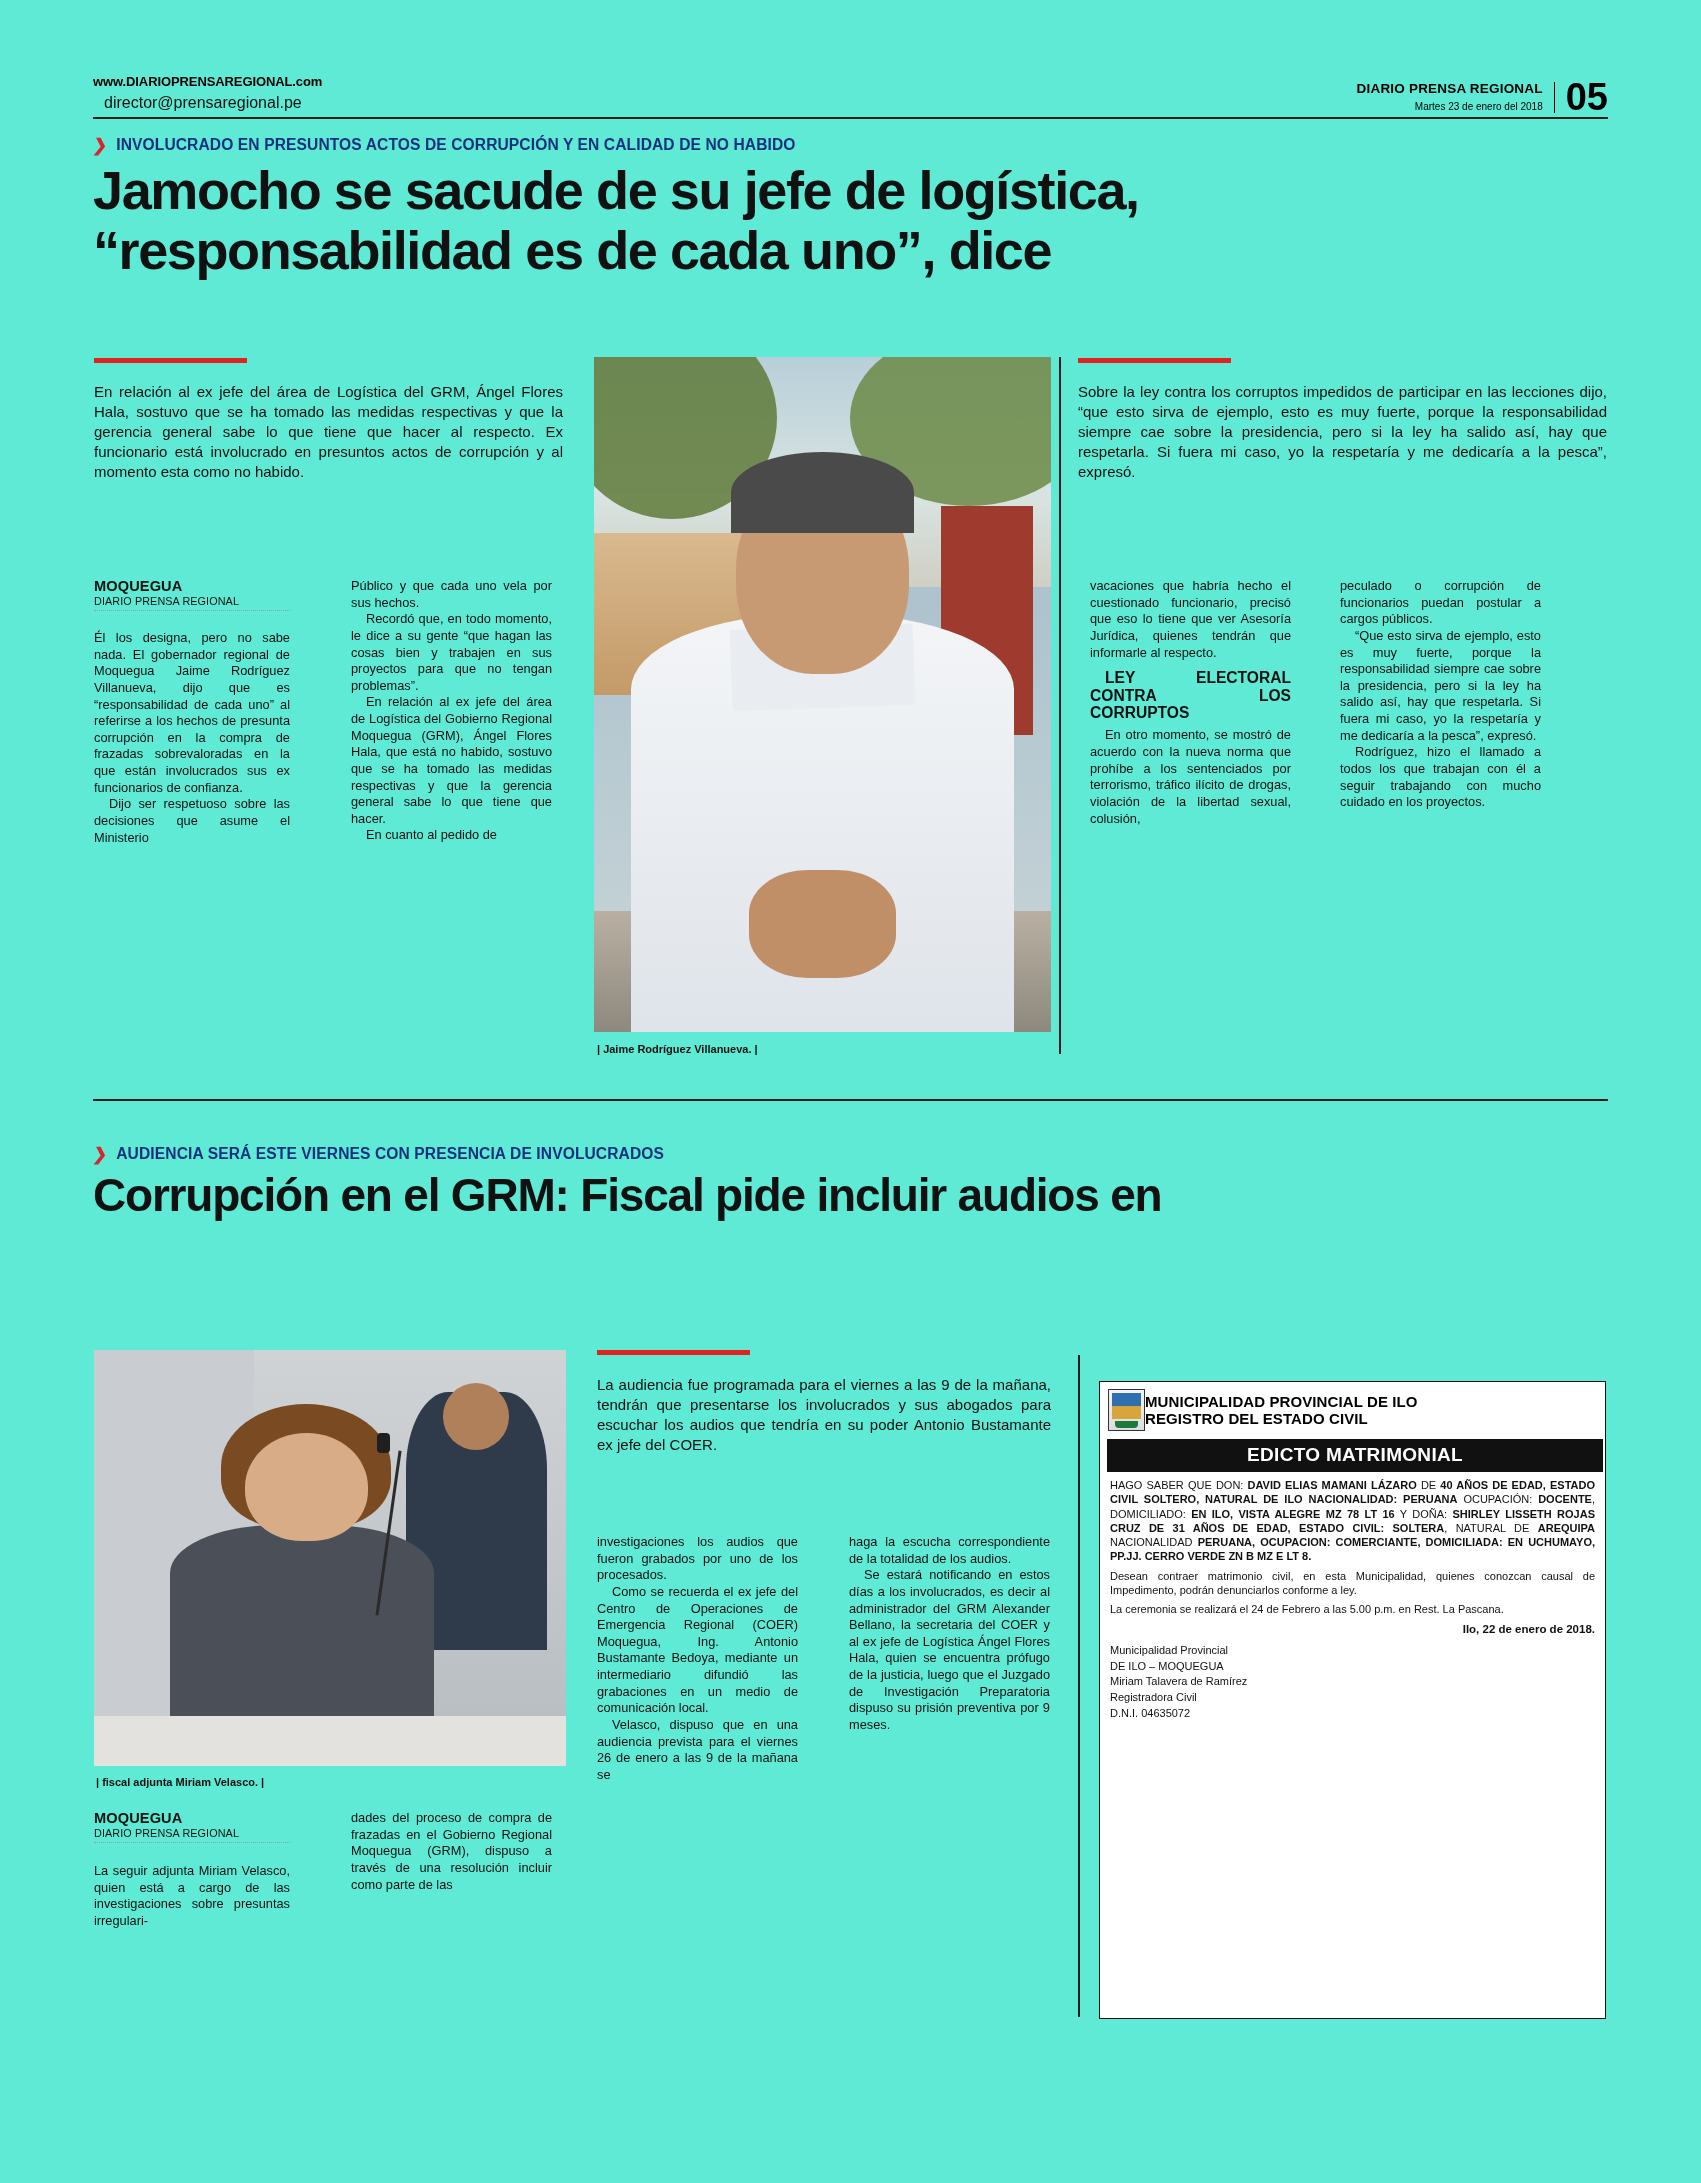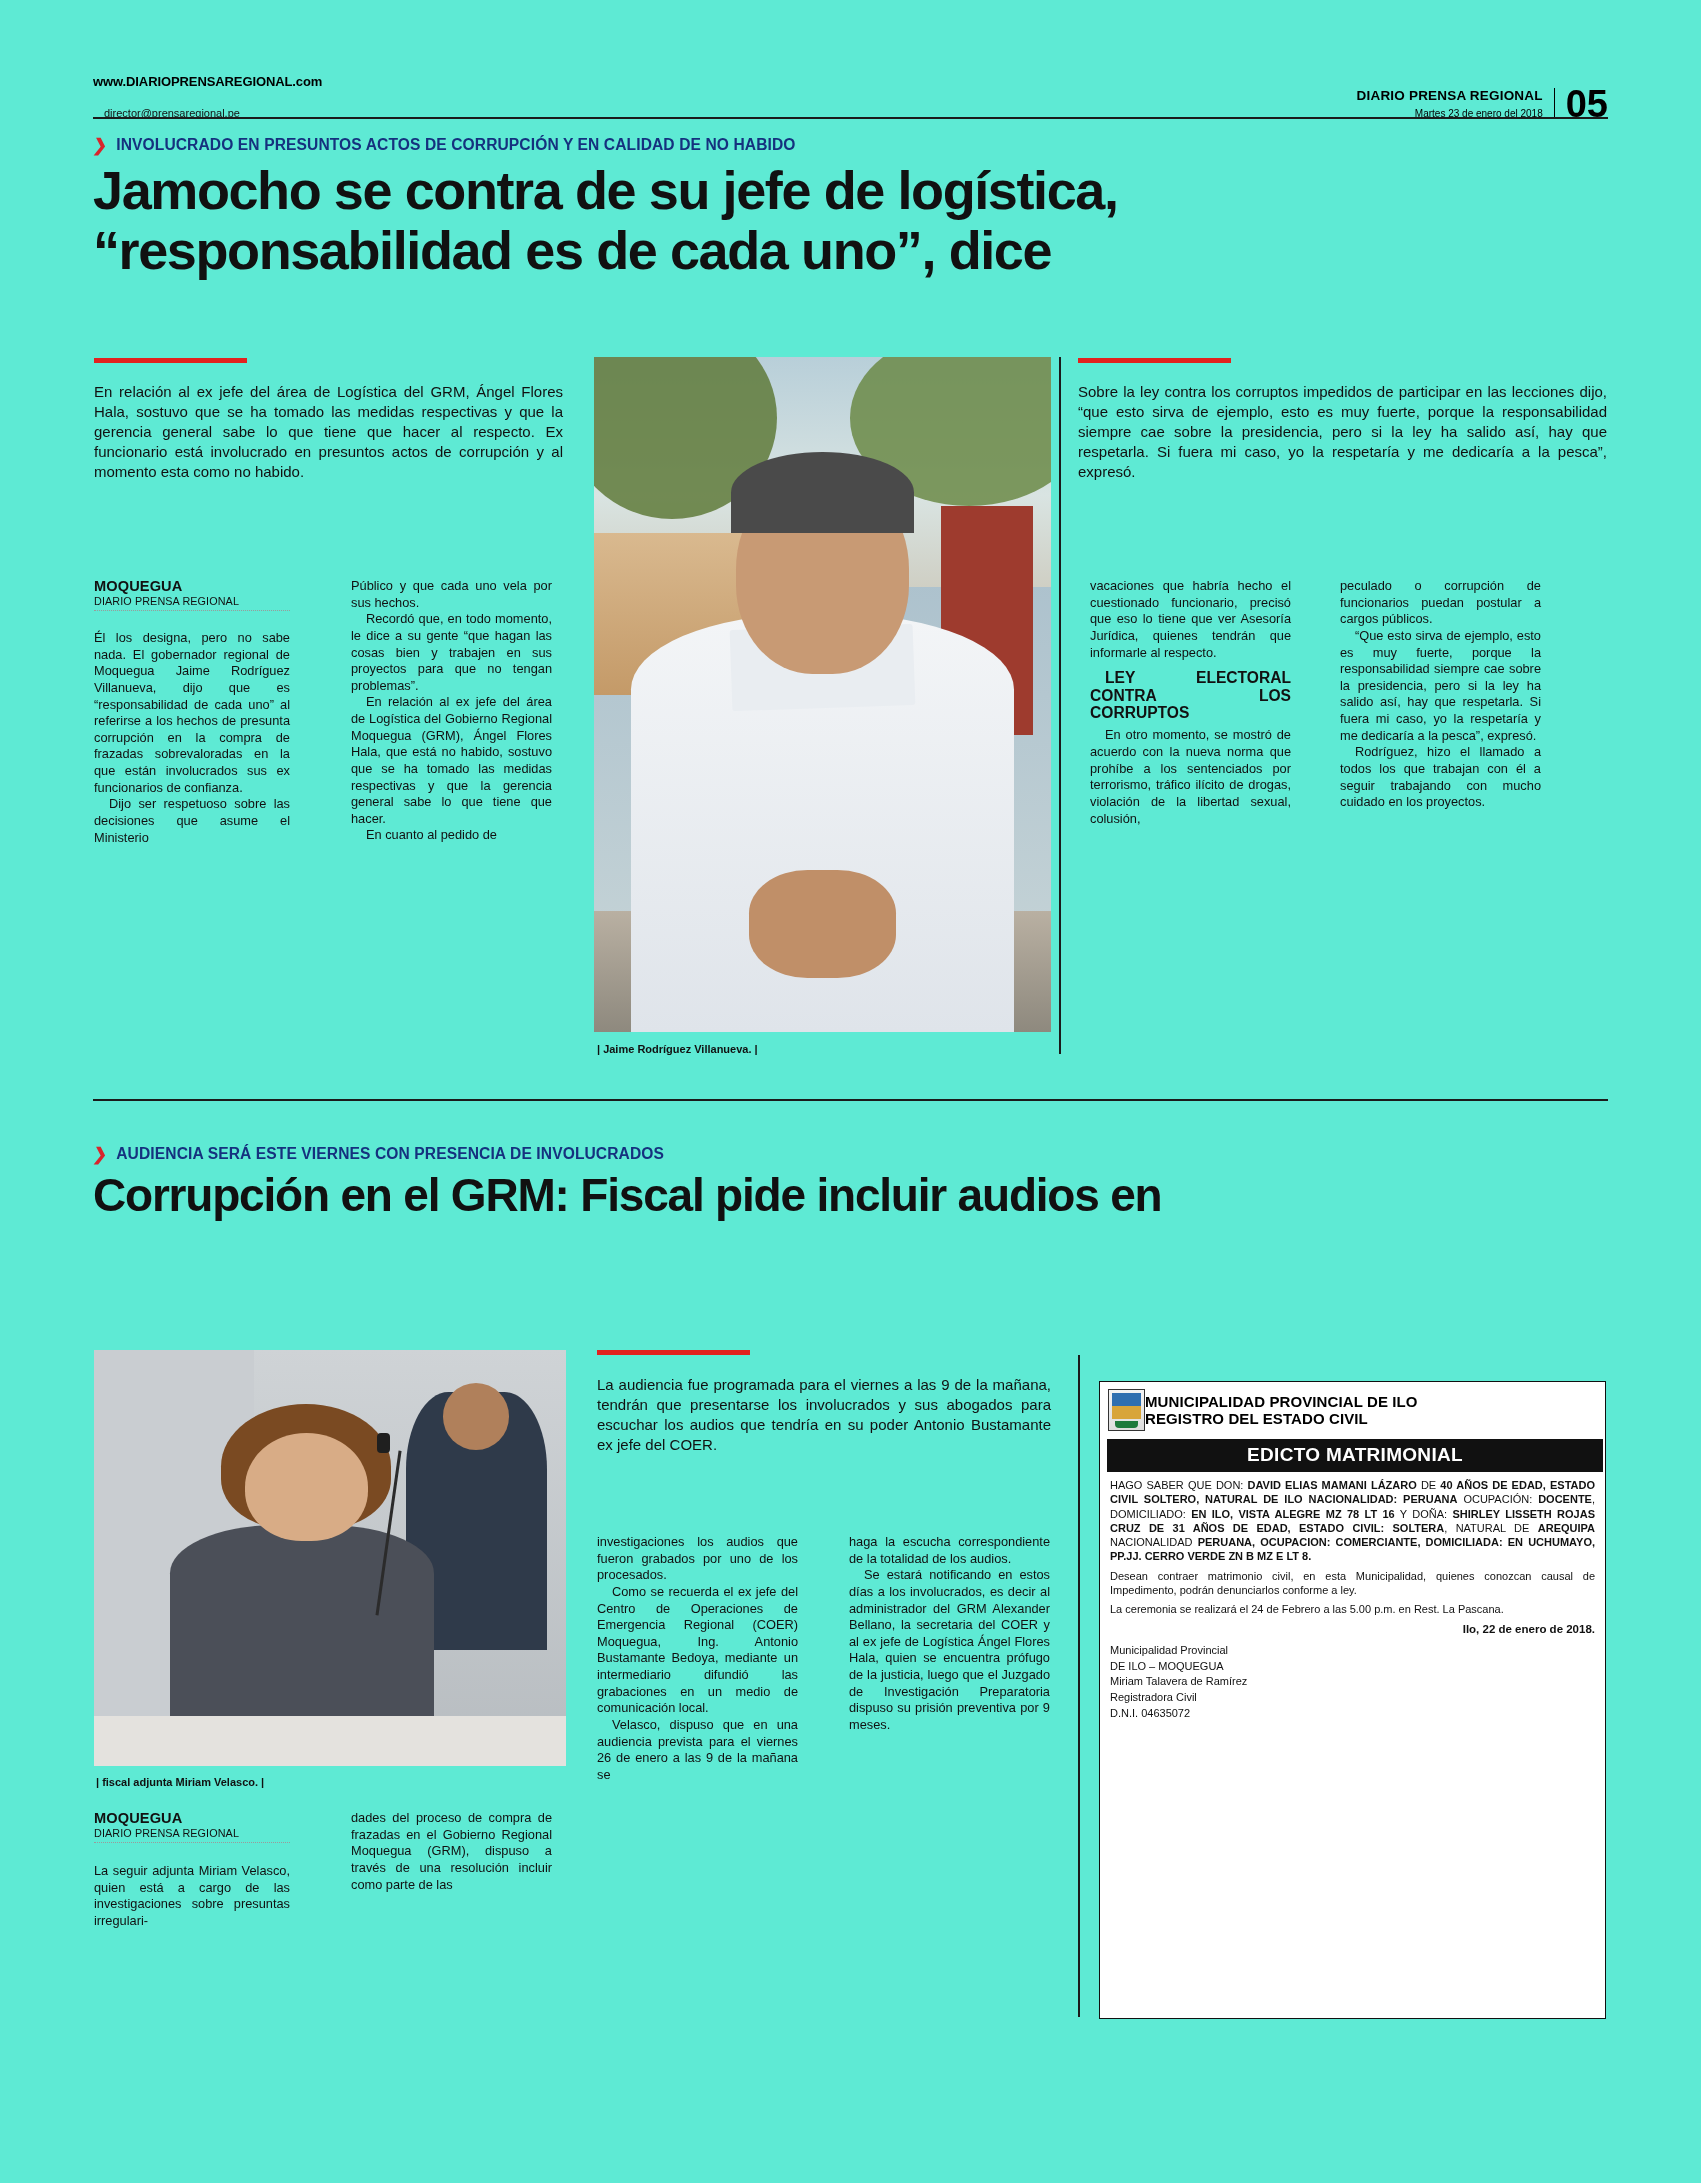--- a/index.html
+++ b/index.html
@@ -26,21 +26,21 @@
     left: 93px; top: 74px; width: 1515px;
   }
   .masthead-row {
     display: flex; align-items: flex-end; justify-content: space-between;
   }
   .mast-left { line-height: 1.3; }
   .mast-site {
     font-size: 13px; font-weight: bold; letter-spacing: -0.1px;
   }
   .mast-mail {
-    font-size: 11px; color: #111; margin-top: 15px; padding-left: 11px;
+    font-size: 16px; color: #111; margin-top: 2px; padding-left: 11px;
   }
   .mast-right { display: flex; align-items: flex-end; gap: 9px; }
   .mast-right-text { text-align: right; line-height: 1.25; }
   .mast-paper { font-size: 13.5px; font-weight: bold; letter-spacing: 0.2px; }
   .mast-date { font-size: 10px; margin-top: 3px; }
   .mast-sep { width: 1px; height: 31px; background: #000; margin: 0 2px 1px 2px; }
   .mast-pageno { font-size: 38px; font-weight: bold; line-height: 0.85; }
 
   .rule-thin {
     position: absolute; height: 1.5px; background: #1b1b1b;
@@ -223,21 +223,21 @@
       </div>
     </div>
   </div>
   <div class="rule-thin" style="left:93px; top:117px; width:1515px;"></div>
 
   <div style="position:absolute; left:93px; top:136px; width:1515px;" class="kicker">
     <span class="kicker-arrow">❯</span>
     <span class="kicker-text">INVOLUCRADO EN PRESUNTOS ACTOS DE CORRUPCIÓN Y EN CALIDAD DE NO HABIDO</span>
   </div>
 
-  <div class="headline h1-main" style="position:absolute; left:93px; top:163px; width:1515px;">Jamocho se contra de su jefe de logística,</div>
+  <div class="headline h1-main" style="position:absolute; left:93px; top:163px; width:1515px;">Jamocho se sacude de su jefe de logística,</div>
   <div class="headline h1-main" style="position:absolute; left:93px; top:223px; width:1515px;">“responsabilidad es de cada uno”, dice</div>
 
   <div class="red-bar" style="left:94px; top:358px; width:153px;"></div>
   <div class="red-bar" style="left:1078px; top:358px; width:153px;"></div>
 
   <div class="lede" style="left:94px; top:382px; width:469px;">En relación al ex jefe del área de Logística del GRM, Ángel Flores Hala, sostuvo que se ha tomado las medidas respectivas y que la gerencia general sabe lo que tiene que hacer al respecto. Ex funcionario está involucrado en presuntos actos de corrupción y al momento esta como no habido.</div>
   <div class="lede" style="left:1078px; top:382px; width:529px;">Sobre la ley contra los corruptos impedidos de participar en las lecciones dijo, “que esto sirva de ejemplo, esto es muy fuerte, porque la responsabilidad siempre cae sobre la presidencia, pero si la ley ha salido así, hay que respetarla. Si fuera mi caso, yo la respetaría y me dedicaría a la pesca”, expresó.</div>
 
   <div class="photo ph1" style="left:594px; top:357px; width:457px; height:675px;">
     <div class="ph1-sky"></div>

